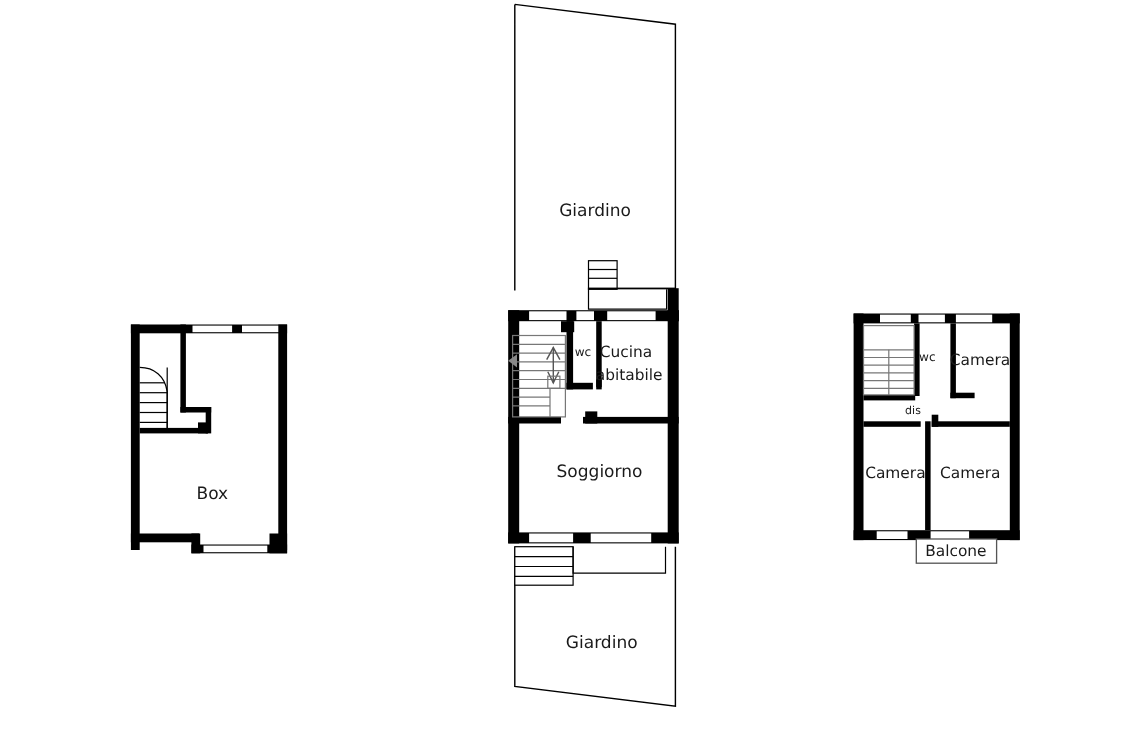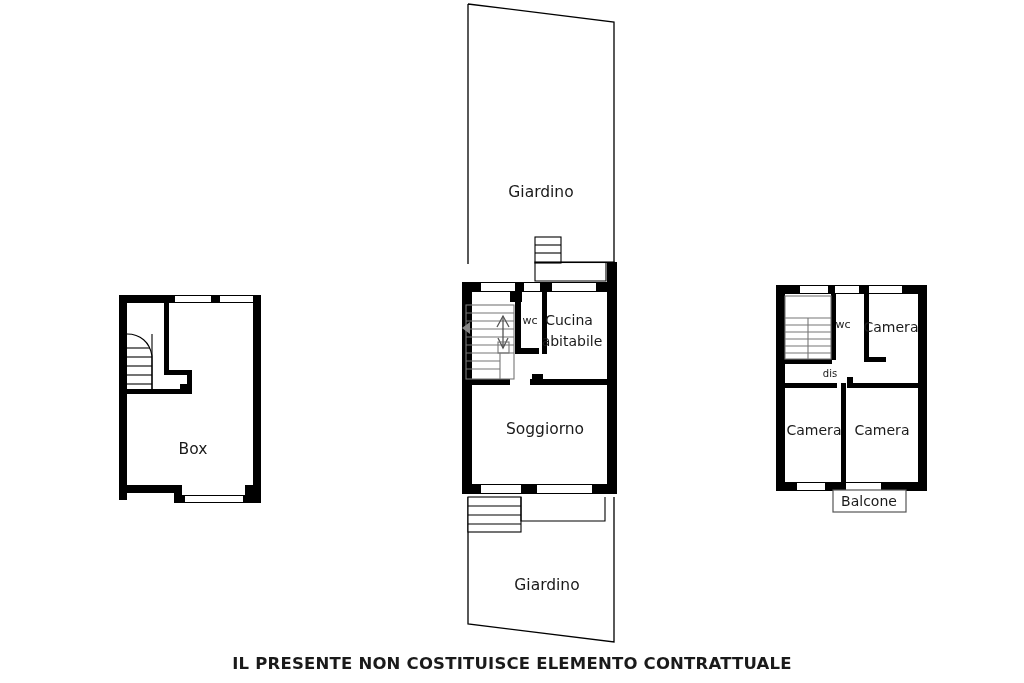--- a/index.html
+++ b/index.html
@@ -231,15 +231,14 @@
       <text class="room-label lbl-sm" x="843" y="325">wc</text>
       <text class="room-label lbl-md" x="891" y="328">Camera</text>
       <text class="room-label lbl-xs" x="830" y="374">dis</text>
       <text class="room-label lbl-md" x="814" y="431">Camera</text>
       <text class="room-label lbl-md" x="882" y="431">Camera</text>
       <text class="room-label lbl-md" x="869" y="502">Balcone</text>
     </g>
 
   </svg>
 
-  <div class="caption">IL PRESENTE NON COSTITUISCE ELEMENTO CONTRATTUALE</div>
 
 </div>
 
 </body></html>

